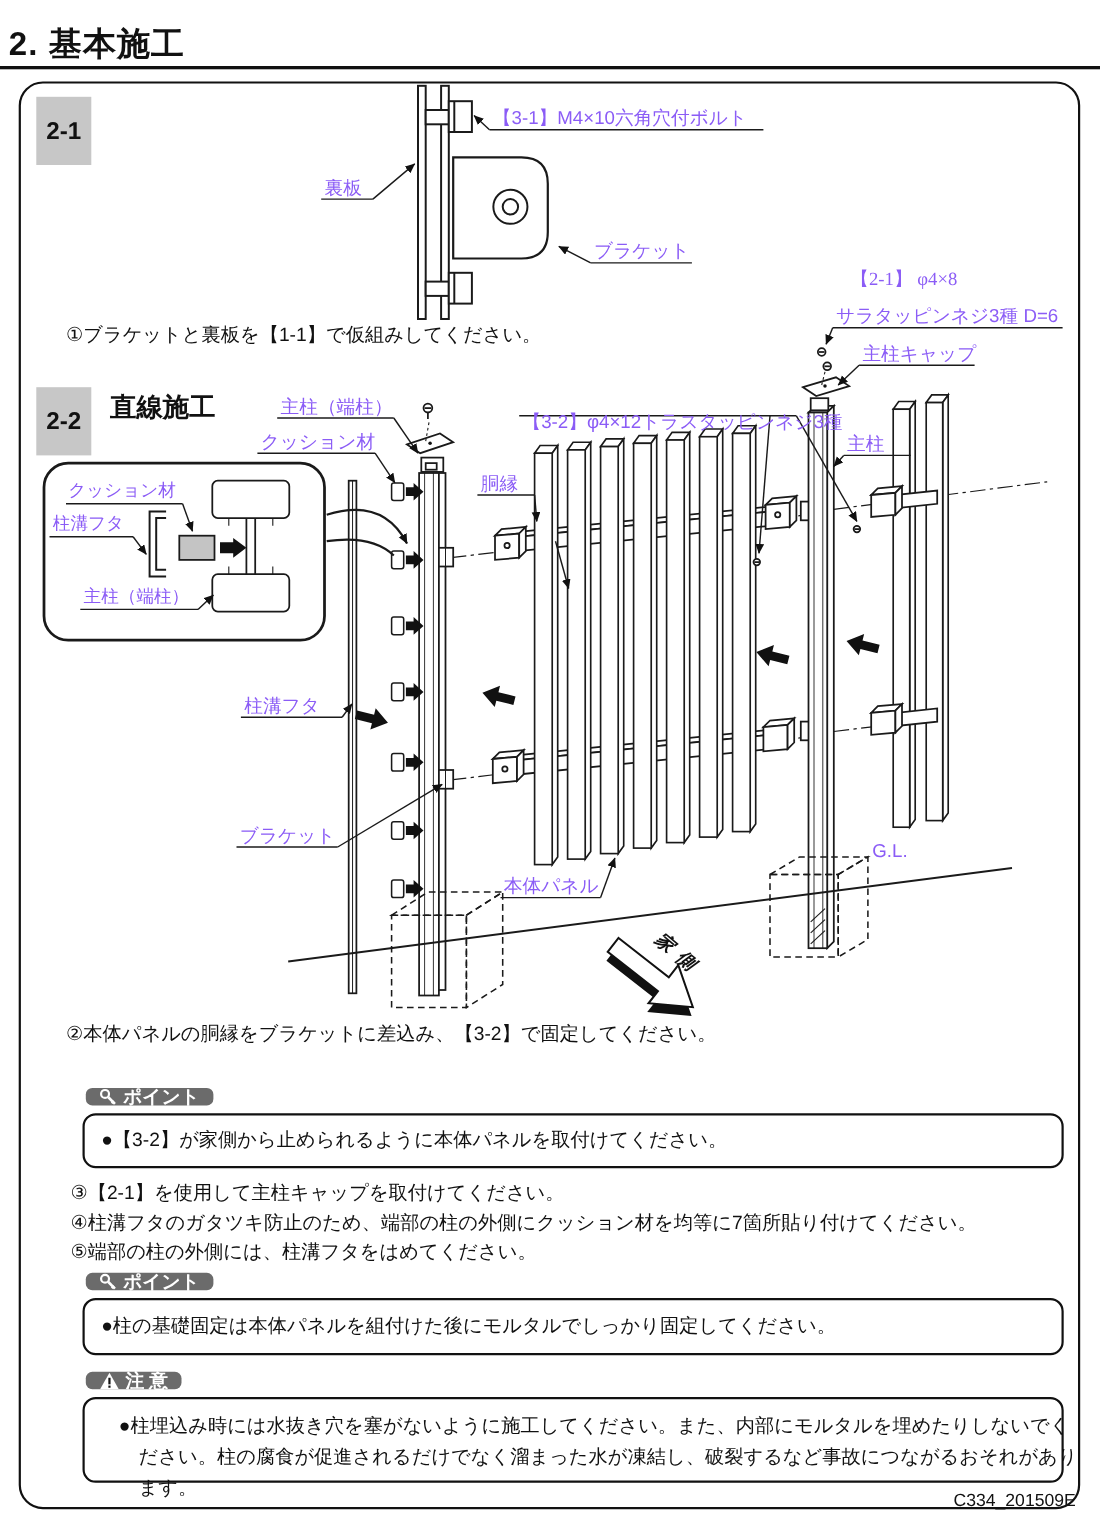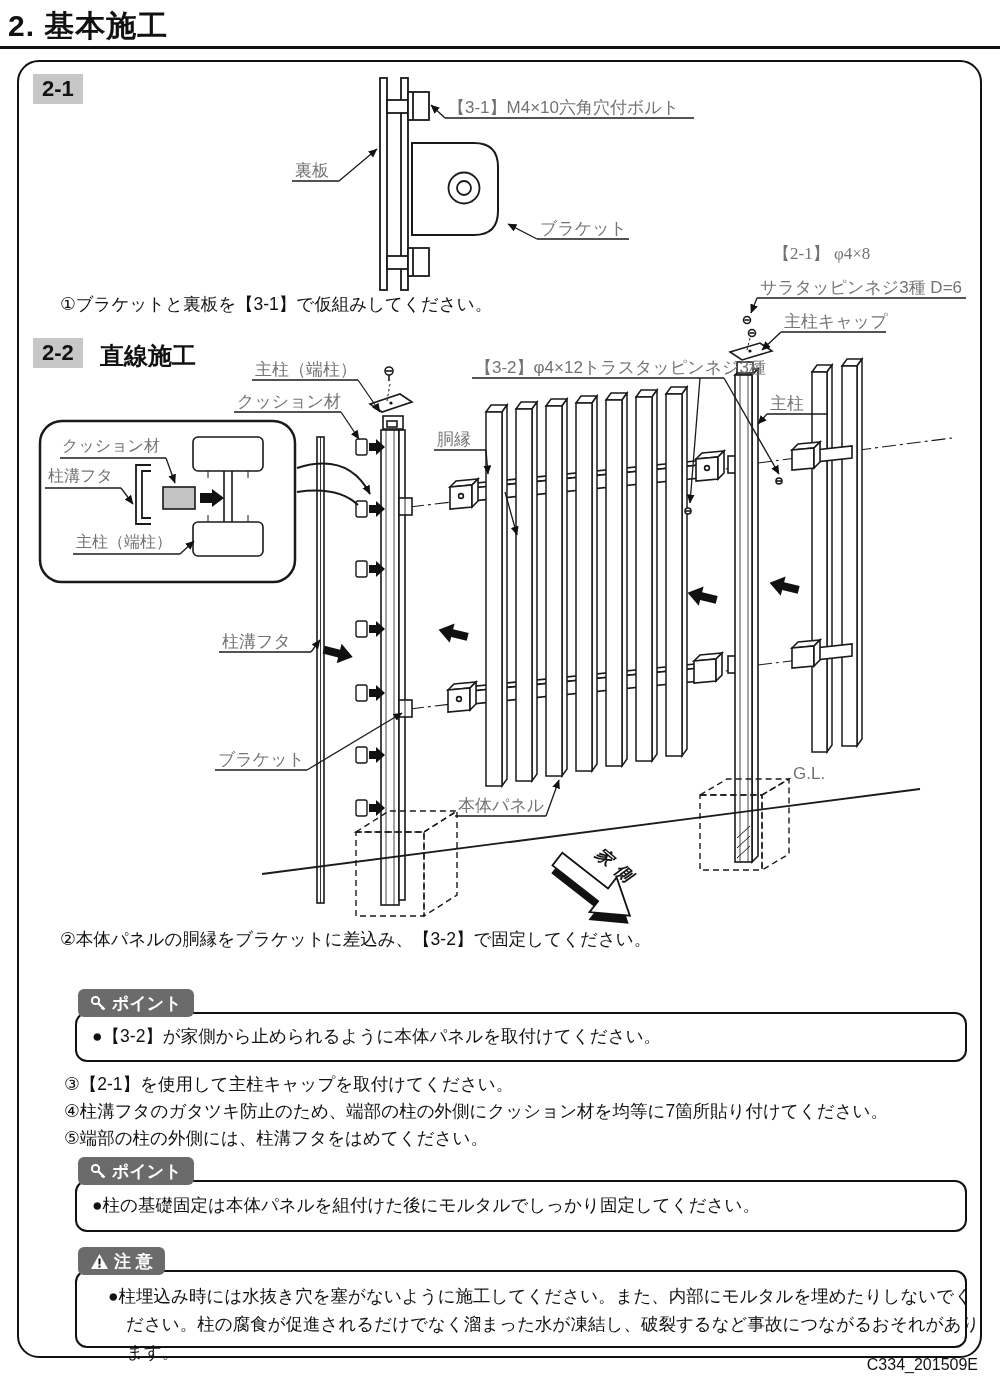--- a/index.html
+++ b/index.html
@@ -1,30 +1,30 @@
 <!DOCTYPE html>
 <html><head>
 <meta charset="utf-8">
 <style>
   html,body{margin:0;padding:0;}
   body{font-family:"Liberation Sans","DejaVu Sans",sans-serif;color:#111;}
   .page{position:relative;width:1000px;height:1382px;background:#fff;overflow:hidden;}
-  .abs{position:absolute;}
+  .abs{position:absolute;margin-top:14px;}
   .page-title{left:8px;top:6px;font-size:30px;font-weight:bold;letter-spacing:1px;}
   .title-rule{left:0;top:46px;width:1000px;height:0;border-top:3px solid #111;}
   .main-border{left:17px;top:60px;width:961px;height:1294px;border:2.5px solid #111;border-radius:22px;background:#fff;}
-  .sec-badge{background:#c7c7c7;font-size:22px;font-weight:bold;padding:2px 9px;line-height:26px;}
+  .sec-badge{background:#c7c7c7;font-size:22px;font-weight:bold;padding:18px 9px;line-height:26px;}
   .sec-title{font-size:24px;font-weight:bold;}
-  .lbl{position:absolute;font-size:17px;white-space:nowrap;color:#737373;}
+  .lbl{position:absolute;font-size:17px;white-space:nowrap;color:#8b5cf6;}
   .lbl.small{font-size:16px;}
   .steps{position:absolute;font-size:17.5px;line-height:27px;white-space:nowrap;}
   .diagram-svg{position:absolute;left:0;top:0;width:1000px;height:1382px;pointer-events:none;}
   .note-box{position:absolute;border:2px solid #111;border-radius:12px;background:#fff;}
   .note-tab{position:absolute;background:#6b6b6b;color:#fff;font-weight:bold;font-size:17px;
-            border-radius:6px;display:flex;align-items:center;gap:5px;padding:0 12px;height:28px;z-index:5;}
+            border-radius:6px;display:flex;align-items:center;gap:5px;padding:0 12px;height:16px;z-index:5;}
   .note-text{position:absolute;font-size:17.5px;white-space:nowrap;}
   .caution-text{position:absolute;font-size:17.5px;line-height:28px;padding-left:18px;text-indent:-18px;white-space:normal;}
   .footer{position:absolute;font-size:16px;}
   .ieg{position:absolute;font-size:17px;font-weight:bold;font-style:italic;transform:rotate(40deg);letter-spacing:8px;}
 </style>
 </head>
 <body>
 
 <div class="page">
 
@@ -275,25 +275,25 @@
           <line x1="121" y1="488" x2="133" y2="504" marker-end="url(#arr)"></line>
         <line x1="73" y1="554" x2="180" y2="554"></line>
           <line x1="180" y1="554" x2="194" y2="541" marker-end="url(#arr)"></line>
       </g>
     </g>
   </svg>
 
   <div class="lbl" style="left:448px;top:96px;">【3-1】M4×10六角穴付ボルト</div>
   <div class="lbl" style="left:295px;top:159px;">裏板</div>
   <div class="lbl" style="left:540px;top:217px;">ブラケット</div>
-  <div class="steps" style="left:60px;top:291px;">①ブラケットと裏板を【3-1】で仮組みしてください。</div>
+  <div class="steps" style="left:60px;top:291px;">①ブラケットと裏板を【1-1】で仮組みしてください。</div>
 
   <div class="lbl" style="left:255px;top:358px;">主柱（端柱）</div>
   <div class="lbl" style="left:237px;top:390px;">クッション材</div>
-  <div class="lbl" style="left:475px;top:356px;">【3-2】φ4×12トラスタッピンネジ3種</div>
+  <div class="lbl" style="left:475px;top:372px;">【3-2】φ4×12トラスタッピンネジ3種</div>
   <div class="lbl" style="left:773px;top:242px;font-family:Liberation Serif, serif;">【2-1】 φ4×8</div>
   <div class="lbl" style="left:760px;top:276px;">サラタッピンネジ3種 D=6</div>
   <div class="lbl" style="left:784px;top:310px;">主柱キャップ</div>
   <div class="lbl" style="left:770px;top:392px;">主柱</div>
   <div class="lbl" style="left:437px;top:428px;">胴縁</div>
   <div class="lbl" style="left:222px;top:630px;">柱溝フタ</div>
   <div class="lbl" style="left:218px;top:748px;">ブラケット</div>
   <div class="lbl" style="left:458px;top:794px;">本体パネル</div>
   <div class="lbl" style="left:793px;top:764px;">G.L.</div>
   <div class="ieg" style="left:592px;top:856px;">家側</div>

